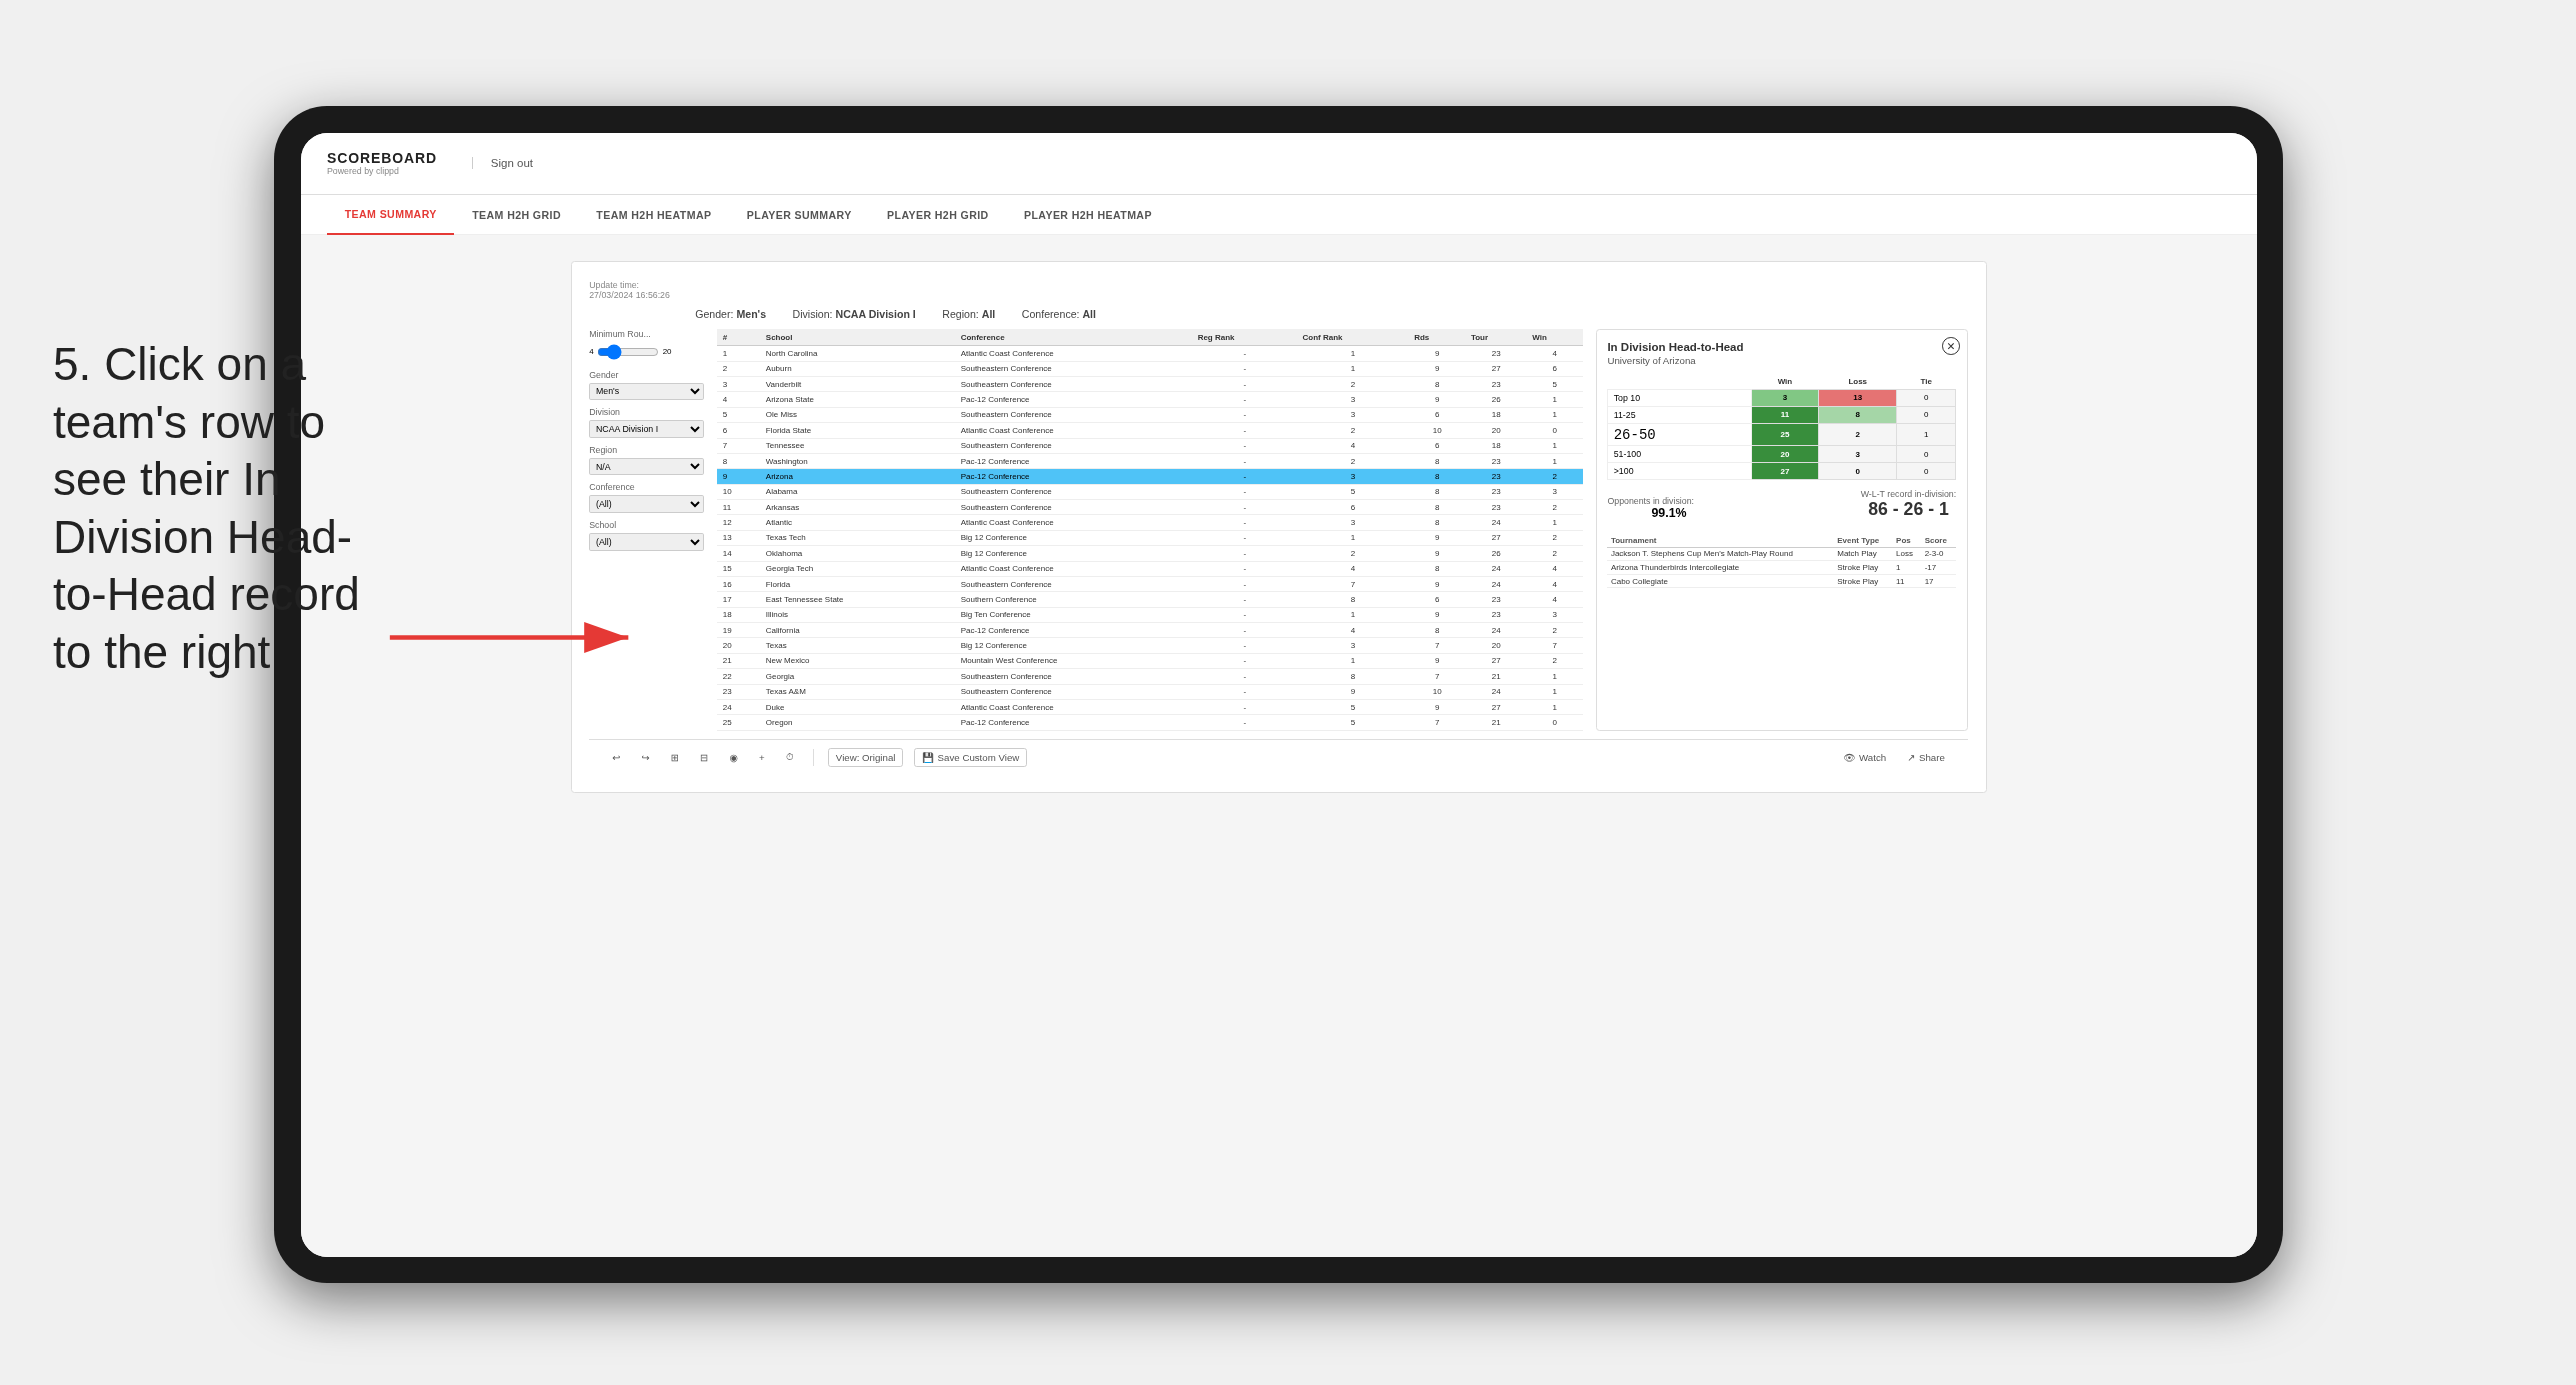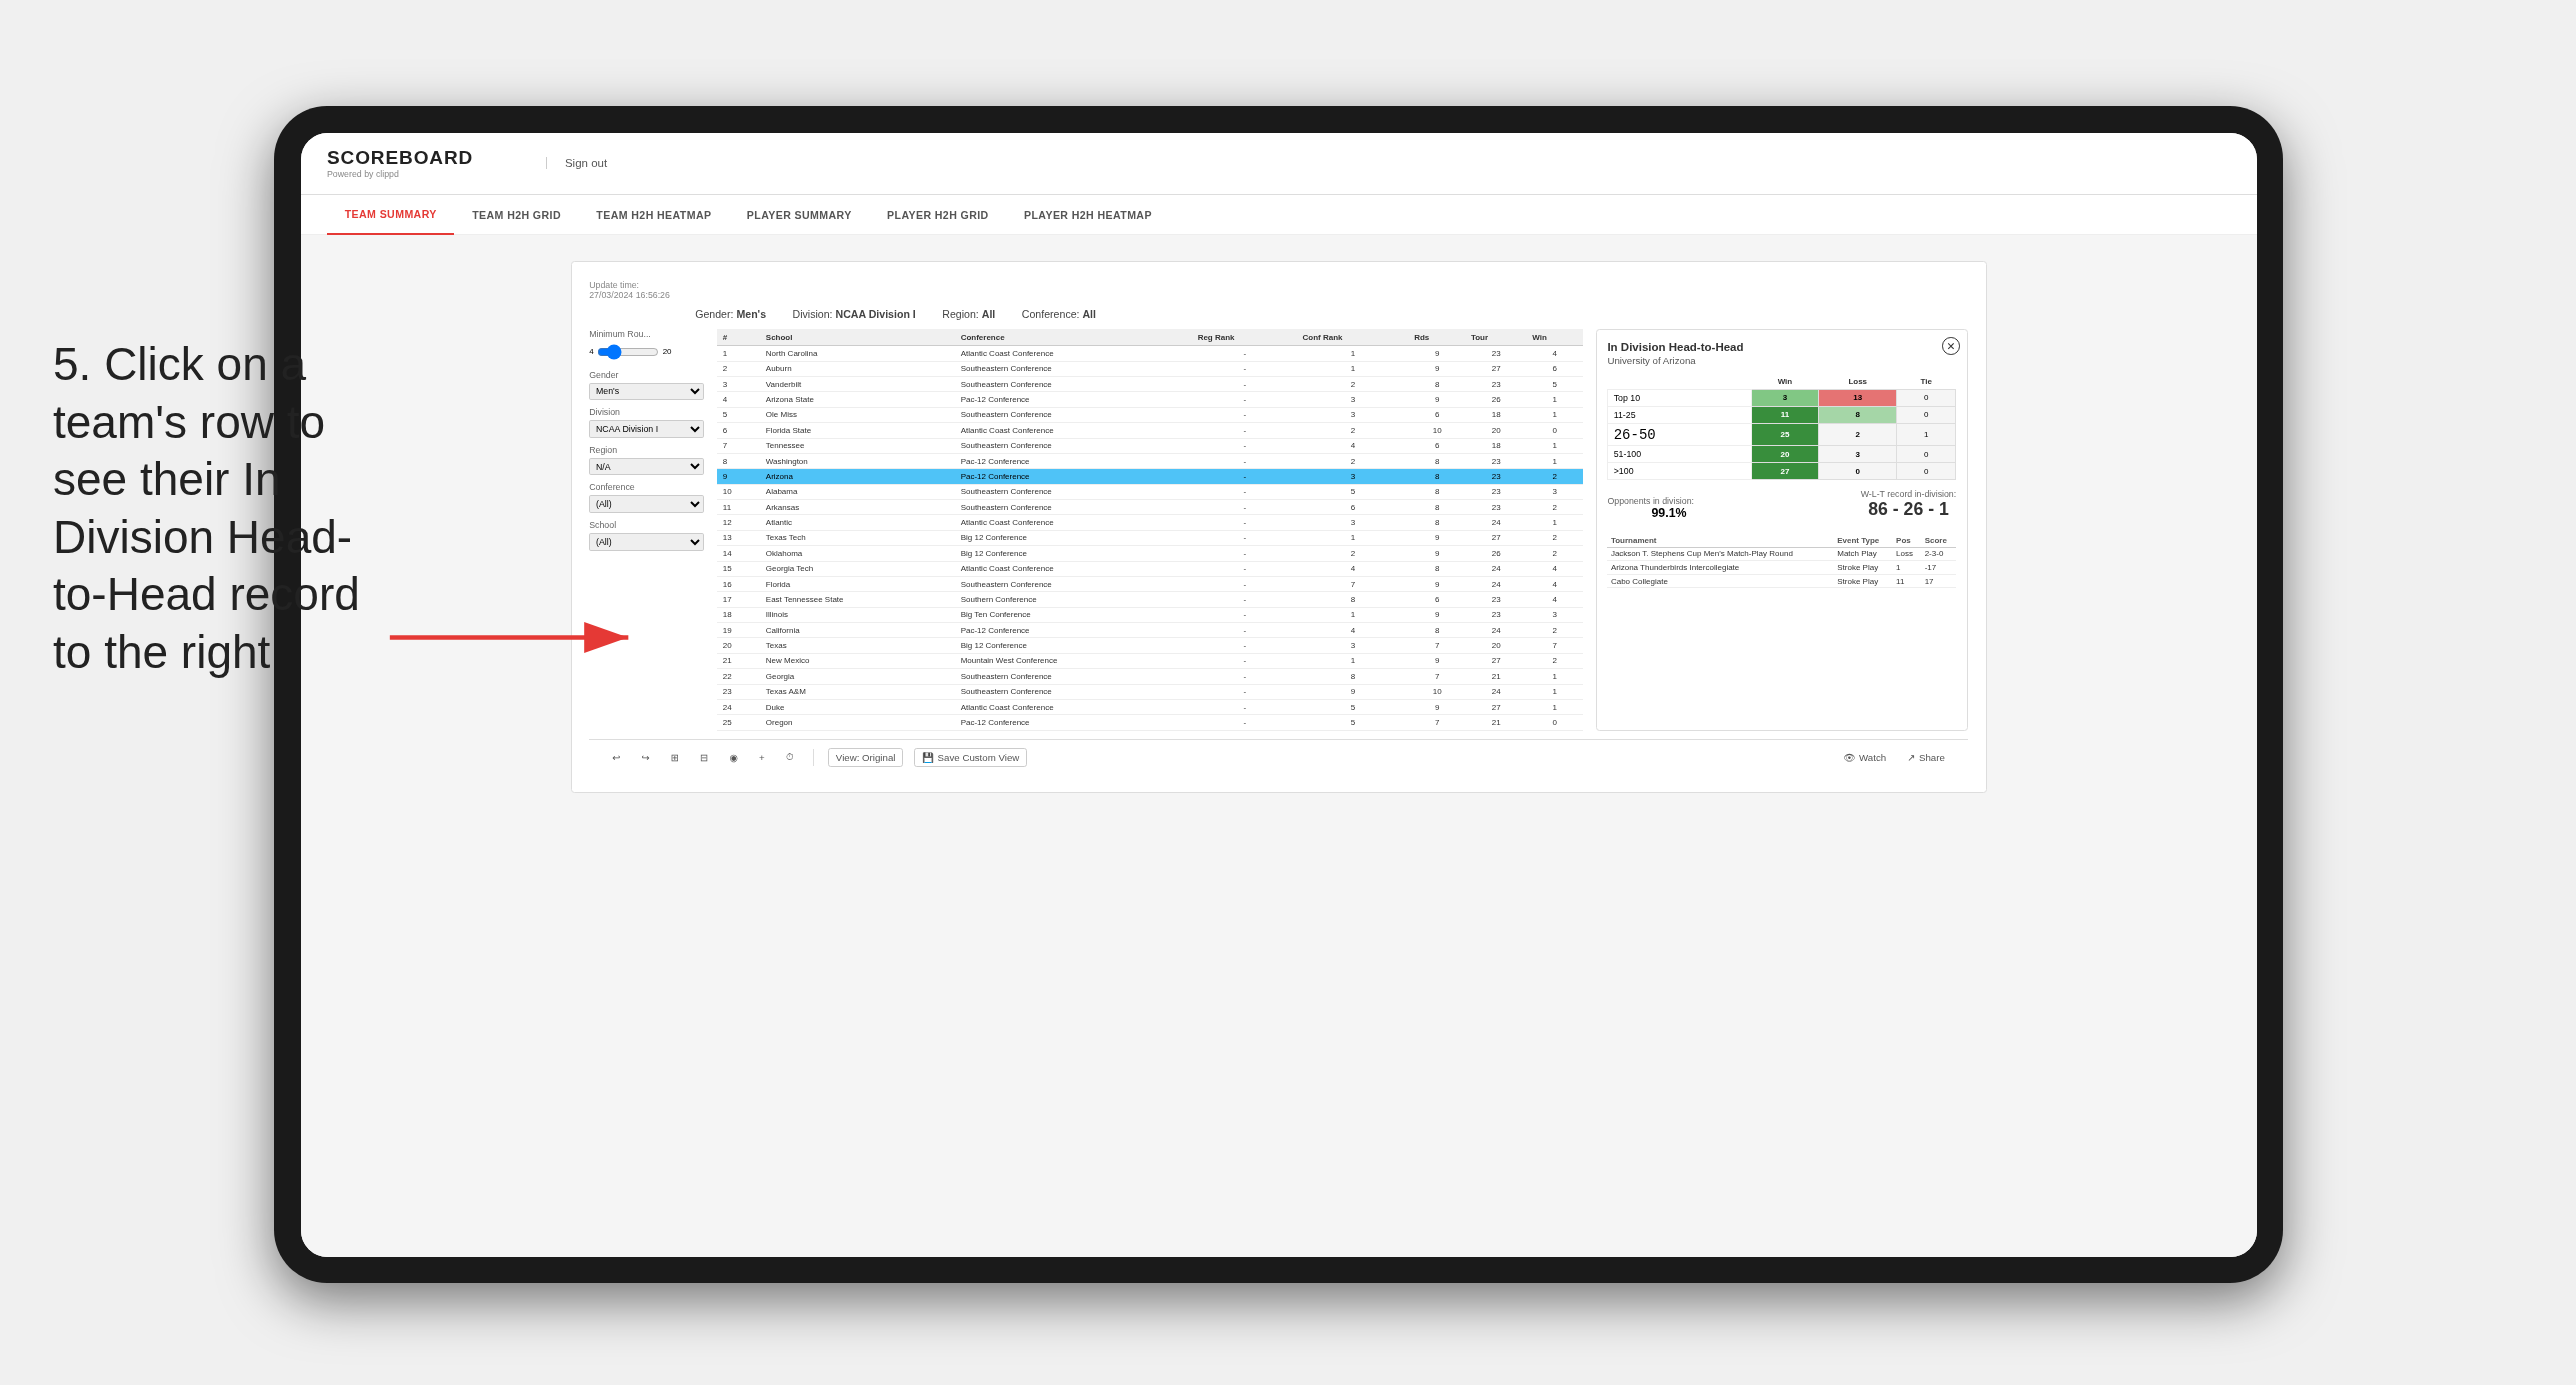--- a/index.html
+++ b/index.html
@@ -72,21 +72,21 @@
       background: #fff;
       border-bottom: 0.9px solid #ddd;
       flex-shrink: 0;
     }
     .logo-area {
       display: flex;
       flex-direction: column;
       margin-right: 35px;
     }
     .logo-title {
-      font-size: 19px;
+      font-size: 14px;
       font-weight: 900;
       color: #222;
       letter-spacing: 0.9px;
       text-transform: uppercase;
     }
     .logo-subtitle {
       font-size: 8.8px;
       color: #888;
     }
     .nav-items {
@@ -109,21 +109,20 @@
     .nav-item.active {
       color: #222;
       border-bottom: 2.7px solid #e53935;
     }
     .sign-out {
       font-size: 11.5px;
       color: #555;
       cursor: pointer;
       padding-left: 17.7px;
       border-left: 0.9px solid #ccc;
-      margin-left: 38px;
     }
     
     .sub-nav {
       display: flex;
       padding: 0 26.5px;
       height: 40px;
       background: #fff;
       border-bottom: 1.8px solid #eee;
       flex-shrink: 0;
       gap: 0;

